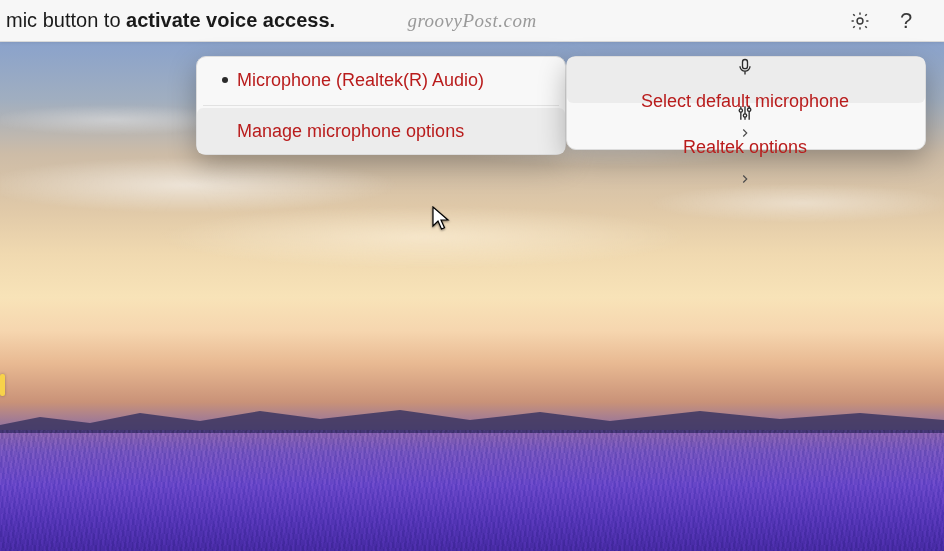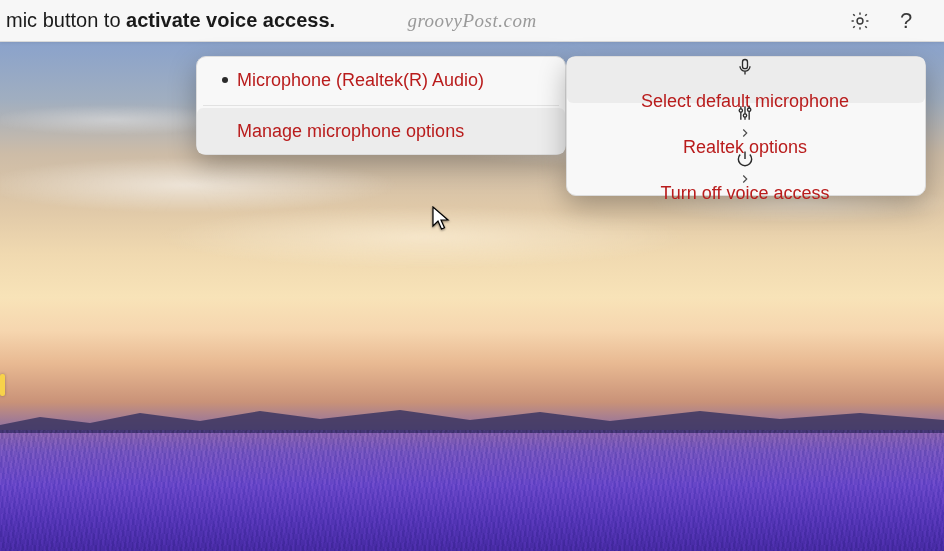--- a/index.html
+++ b/index.html
@@ -187,28 +187,19 @@
         <circle cx="17" cy="8" r="2" fill="#f8f8f8"></circle>
       </svg>
     </span>
     <span class="mi-label">Realtek options</span>
     <span class="chev">
       <svg width="14" height="14" viewBox="0 0 24 24" fill="none" stroke="currentColor" stroke-width="2">
           <path d="M9 6l6 6-6 6"></path>
         </svg>
     </span>
   </div>
-  <div class="menu-item">
-    <span class="mi-icon">
-      <svg width="20" height="20" viewBox="0 0 24 24" fill="none" stroke="currentColor" stroke-width="1.7">
-        <path d="M12 3v9"></path>
-        <path d="M6.2 6.5a8 8 0 1 0 11.6 0"></path>
-      </svg>
-    </span>
-    <span class="mi-label">Turn off voice access</span>
-  </div>
 </div>
 
 <div class="cursor">
   <svg width="18" height="26" viewBox="0 0 18 26">
     <path d="M1 1 L1 20 L6 15 L9.5 23 L12.5 21.8 L9 14 L16 14 Z" fill="white" stroke="black" stroke-width="1.2"></path>
   </svg>
 </div>
 
 </body></html>

